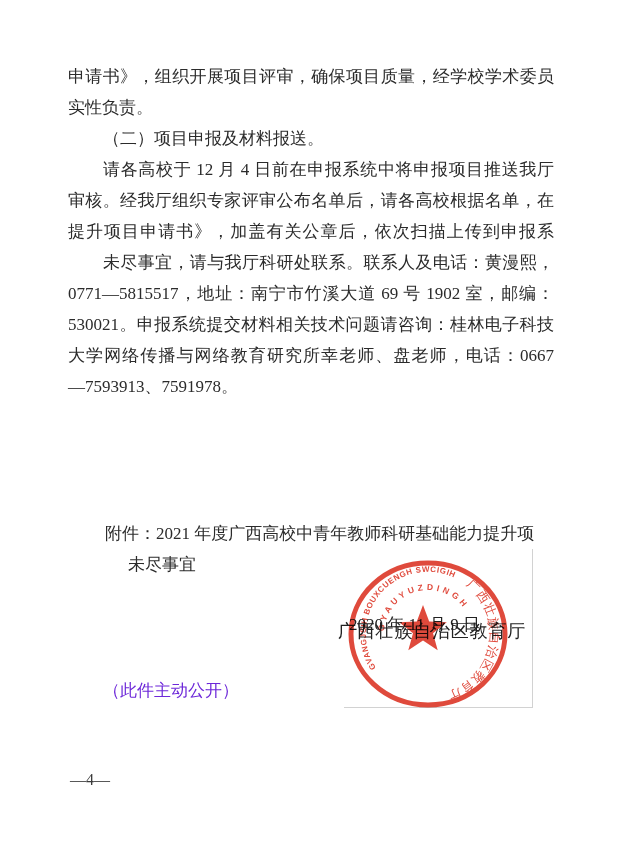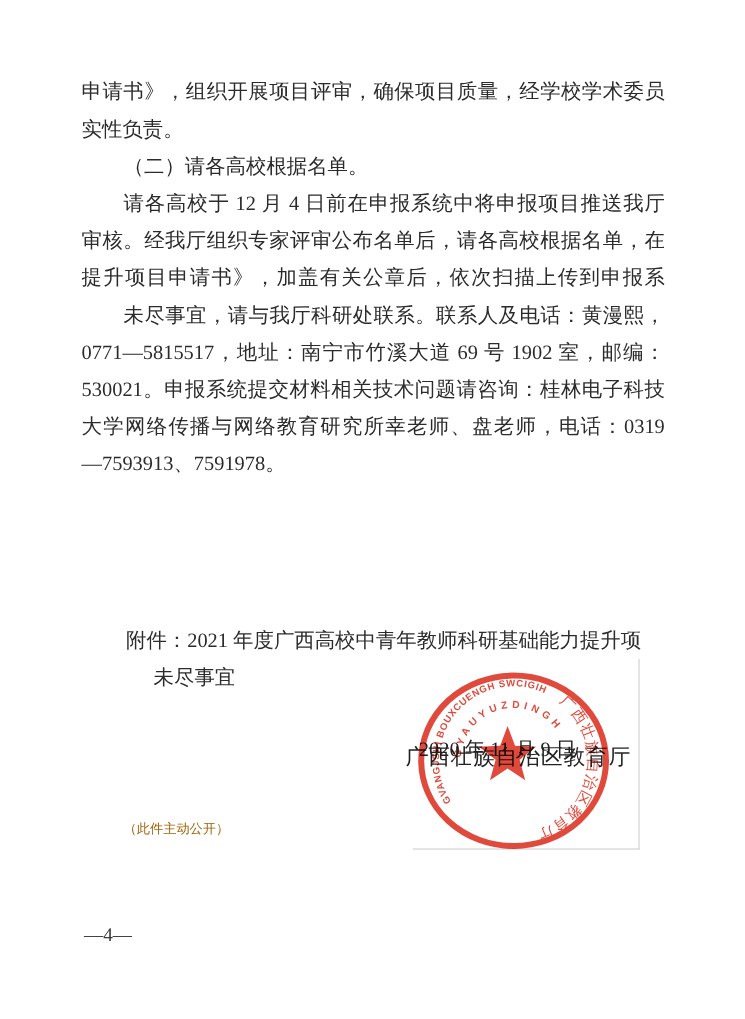--- a/index.html
+++ b/index.html
@@ -39,21 +39,21 @@
     color:#222;z-index:2;white-space:nowrap;
   }
   .sig-date{
     position:absolute;left:349px;top:614px;
     font-size:17px;line-height:22px;
     color:#222;z-index:2;white-space:nowrap;
   }
   
   .disclosure{
     position:absolute;left:103px;top:680px;
-    font-size:11px;line-height:22px;color:#a16207;white-space:nowrap;text-align:right;
+    font-size:17px;line-height:22px;color:#6d28d9;white-space:nowrap;text-align:right;
   }
   .page-number{
     position:absolute;left:70px;top:769px;
     font-size:16px;line-height:22px;color:#3a3a3a;white-space:nowrap;
   }
   
   .seal-backing{
     position:absolute;left:344px;top:549px;width:188px;height:158px;
     background:#ffffff;
     border-right:1px solid #d2d2d2;border-bottom:1px solid #d2d2d2;
@@ -72,28 +72,28 @@
   .seal-cn{font-size:12.5px;letter-spacing:1px;font-family:"Liberation Serif","DejaVu Serif",serif;}
 </style>
 </head>
 <body>
 
 <div class="page">
 
   <div class="body-text">
     <div class="line j">申请书》，组织开展项目评审，确保项目质量，经学校学术委员</div>
     <div class="line">实性负责。</div>
-    <div class="line ind">（二）请各高校根据名单。</div>
+    <div class="line ind">（二）项目申报及材料报送。</div>
     <div class="line j ind">请各高校于 12 月 4 日前在申报系统中将申报项目推送我厅</div>
     <div class="line j">审核。经我厅组织专家评审公布名单后，请各高校根据名单，在</div>
     <div class="line j">提升项目申请书》，加盖有关公章后，依次扫描上传到申报系统。</div>
     <div class="line j ind">未尽事宜，请与我厅科研处联系。联系人及电话：黄漫熙，</div>
     <div class="line j">0771—5815517，地址：南宁市竹溪大道 69 号 1902 室，邮编：</div>
     <div class="line j">530021。申报系统提交材料相关技术问题请咨询：桂林电子科技</div>
-    <div class="line j">大学网络传播与网络教育研究所幸老师、盘老师，电话：0319</div>
+    <div class="line j">大学网络传播与网络教育研究所幸老师、盘老师，电话：0667</div>
     <div class="line">—7593913、7591978。</div>
   </div>
 
   <div class="attachment">
     <div class="att-line att1">附件：2021 年度广西高校中青年教师科研基础能力提升项</div>
     <div class="att-line att2">未尽事宜</div>
   </div>
 
   <div class="seal-backing"></div>
 

